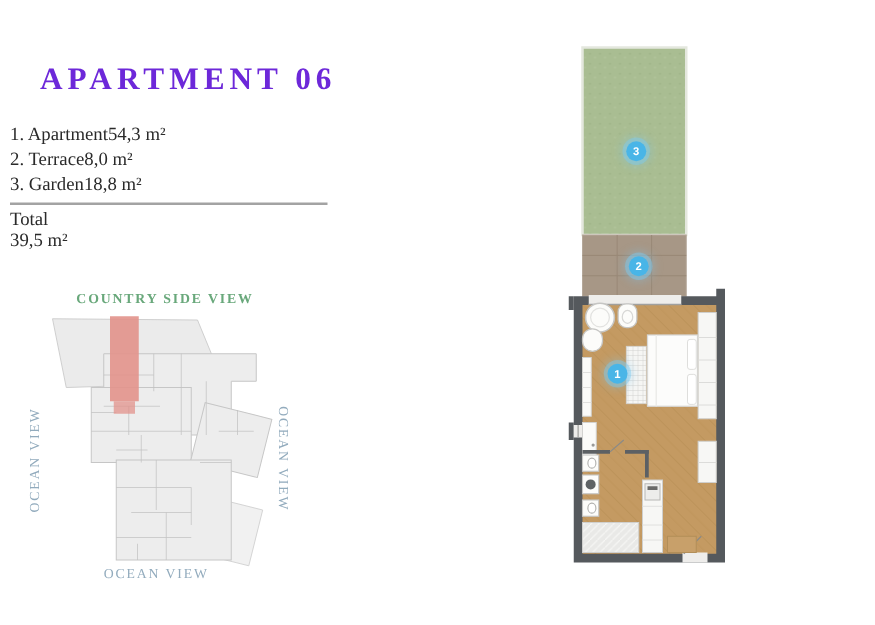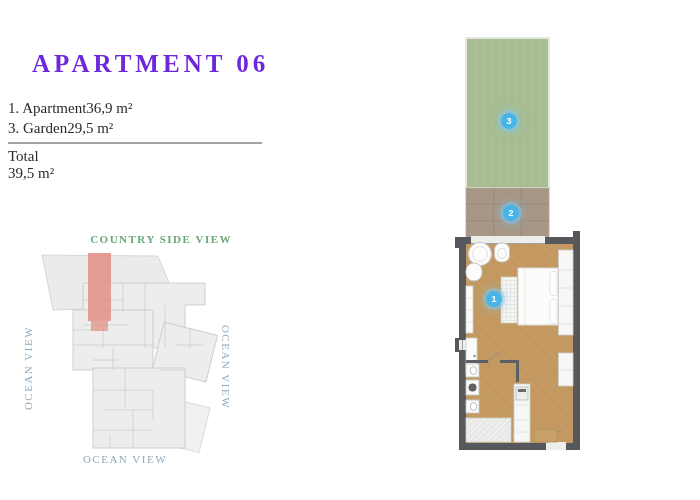--- a/index.html
+++ b/index.html
@@ -14,21 +14,21 @@
   .legend-row .val{text-align:right;}
   .legend-row.rule{border-bottom:2px solid #a3a3a3;height:22px;}
   .legend-row.total{padding-top:4px;flex-direction:column;}
 
   
   .siteplan{position:absolute;left:25px;top:250px;width:215px;height:205px;}
   .view-label{position:absolute;font-size:11px;letter-spacing:1.5px;white-space:nowrap;
               font-family:"Liberation Serif","DejaVu Serif",serif;}
   .view-green{color:#69a87b;font-weight:700;}
   .view-blue{color:#92abbd;}
-  .lbl-top{left:32px;top:233px;width:200px;text-align:right;}
+  .lbl-top{left:32px;top:233px;width:200px;text-align:center;}
   .lbl-bottom{left:45px;top:453px;width:160px;text-align:center;}
   .lbl-left{left:-17px;top:362px;width:90px;text-align:center;transform:rotate(-90deg);}
   .lbl-right{left:181px;top:361px;width:90px;text-align:center;transform:rotate(90deg);}
 
   
   .floorplan{position:absolute;left:430px;top:0;width:170px;height:470px;}
   .badge{position:absolute;width:16px;height:16px;border-radius:50%;background:#49b5e7;
          color:#fff;font-family:"Liberation Sans",sans-serif;font-size:9px;font-weight:700;
          display:flex;align-items:center;justify-content:center;
          box-shadow:0 0 0 3px rgba(125,201,240,.45),0 0 8px 4px rgba(125,201,240,.35);}
@@ -39,25 +39,29 @@
 </head>
 <body>
 
 <div class="page">
 
   <div class="title">APARTMENT 06</div>
 
   <div class="legend">
     <div class="legend-row">
       <span>1. Apartment</span>
-      <span class="val">36,9 m²</span>
+      <span class="val">54,3 m²</span>
+    </div>
+    <div class="legend-row">
+      <span>2. Terrace</span>
+      <span class="val">8,0 m²</span>
     </div>
     <div class="legend-row rule">
       <span>3. Garden</span>
-      <span class="val">29,5 m²</span>
+      <span class="val">18,8 m²</span>
     </div>
     <div class="legend-row total">
       <span>Total</span>
       <span class="val">39,5 m²</span>
     </div>
   </div>
 
   <div class="view-label view-green lbl-top">COUNTRY SIDE VIEW</div>
   <div class="view-label view-blue lbl-left">OCEAN VIEW</div>
   <div class="view-label view-blue lbl-right">OCEAN VIEW</div>

